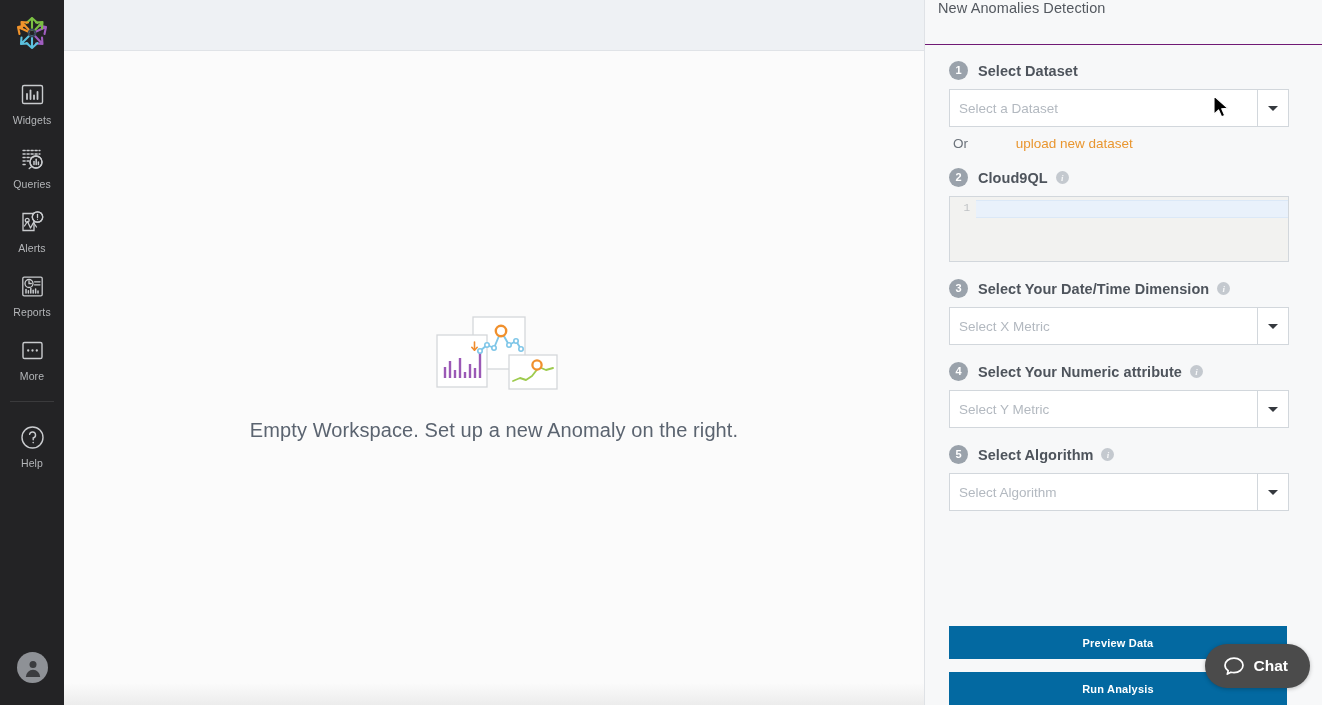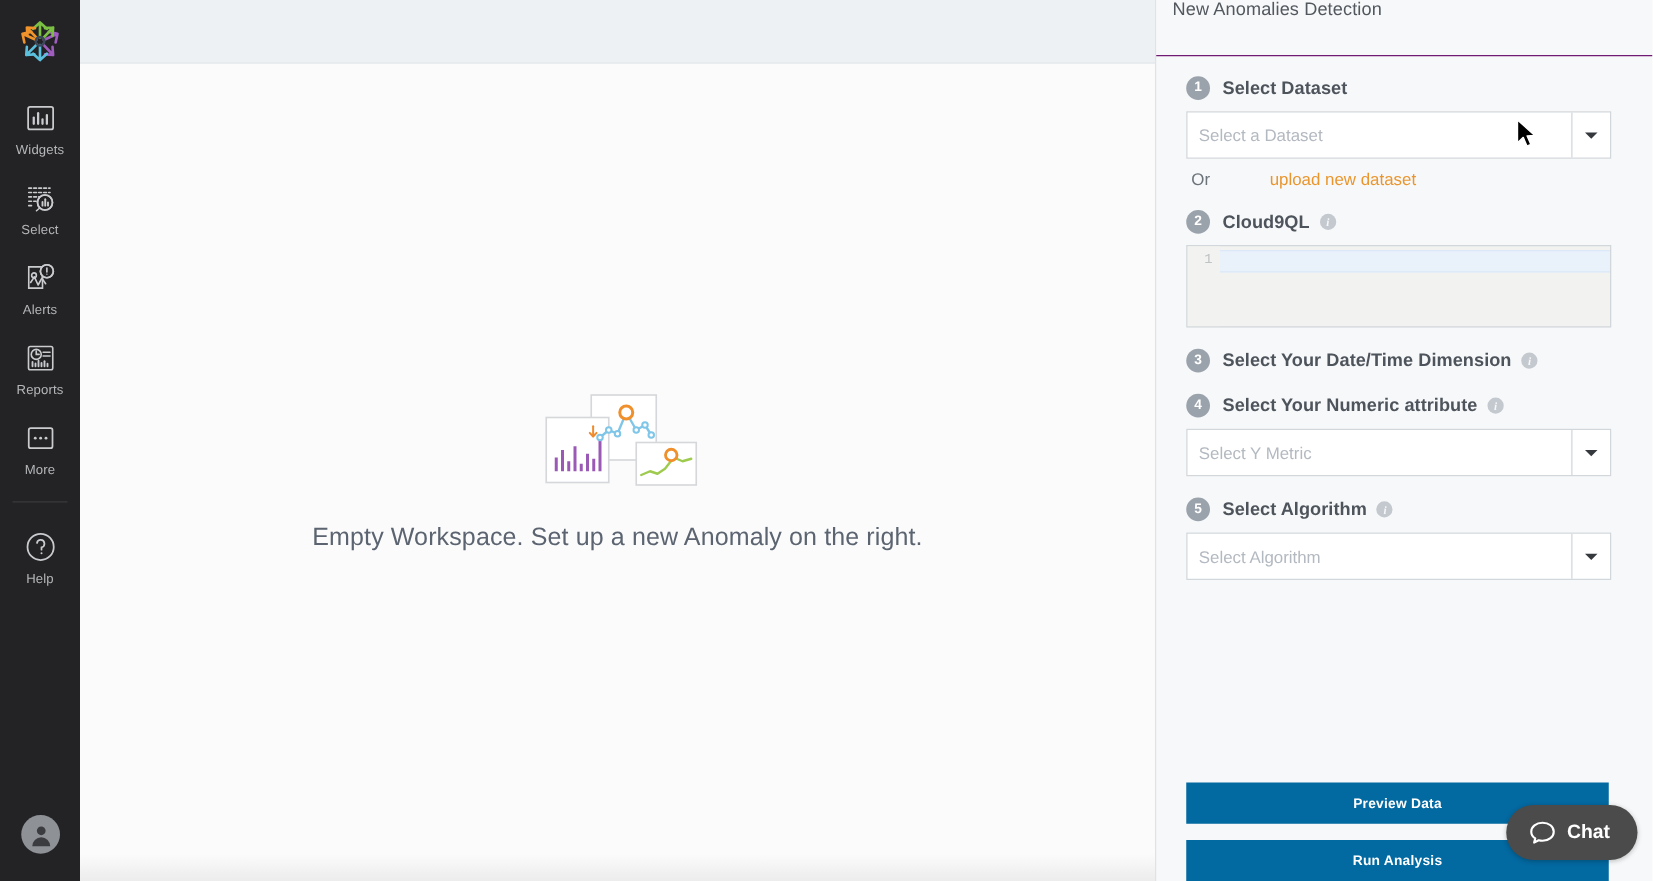--- a/index.html
+++ b/index.html
@@ -250,21 +250,21 @@
           <circle cx="16" cy="16" r="6" fill="#232325"></circle>
           <circle cx="16" cy="16" r="6"></circle>
           <line x1="11.8" y1="20.4" x2="9.2" y2="22.6" stroke-linecap="round"></line>
           <g stroke-width="1.5" stroke-linecap="round">
             <line x1="14" y1="18.5" x2="14" y2="15.5"></line>
             <line x1="16.2" y1="18.5" x2="16.2" y2="13.3"></line>
             <line x1="18.4" y1="18.5" x2="18.4" y2="16"></line>
           </g>
         </svg>
       </span>
-      <span class="nav-label">Select</span>
+      <span class="nav-label">Queries</span>
     </div>
 
     <div class="nav-item">
       <span class="nav-icon">
         <svg width="25" height="25" viewBox="0 0 25 25" fill="none" stroke="#c9cbce" stroke-width="1.3">
           <path d="M3 3.5 h11 v17 h-11 z"></path>
           <polyline points="4.5,16 7.5,11.5 10.5,18 13.5,12.5 16.5,17" stroke-linejoin="round" stroke-linecap="round"></polyline>
           <circle cx="7.2" cy="10.2" r="1.9"></circle>
           <circle cx="17.5" cy="7" r="5.2" fill="#232325"></circle>
           <circle cx="17.5" cy="7" r="5.2"></circle>
@@ -417,20 +417,26 @@
           </div>
         </div>
       </div>
 
       <div class="sec">
         <div class="step-head">
           <span class="step-num">3</span>
           <span class="step-label">Select Your Date/Time Dimension</span>
           <span class="info-icon">i</span>
         </div>
+        <div class="select-box">
+          <span class="select-value">Select X Metric</span>
+          <span class="select-caret">
+              <i class="caret"></i>
+            </span>
+        </div>
       </div>
 
       <div class="sec">
         <div class="step-head">
           <span class="step-num">4</span>
           <span class="step-label">Select Your Numeric attribute</span>
           <span class="info-icon">i</span>
         </div>
         <div class="select-box">
           <span class="select-value">Select Y Metric</span>

